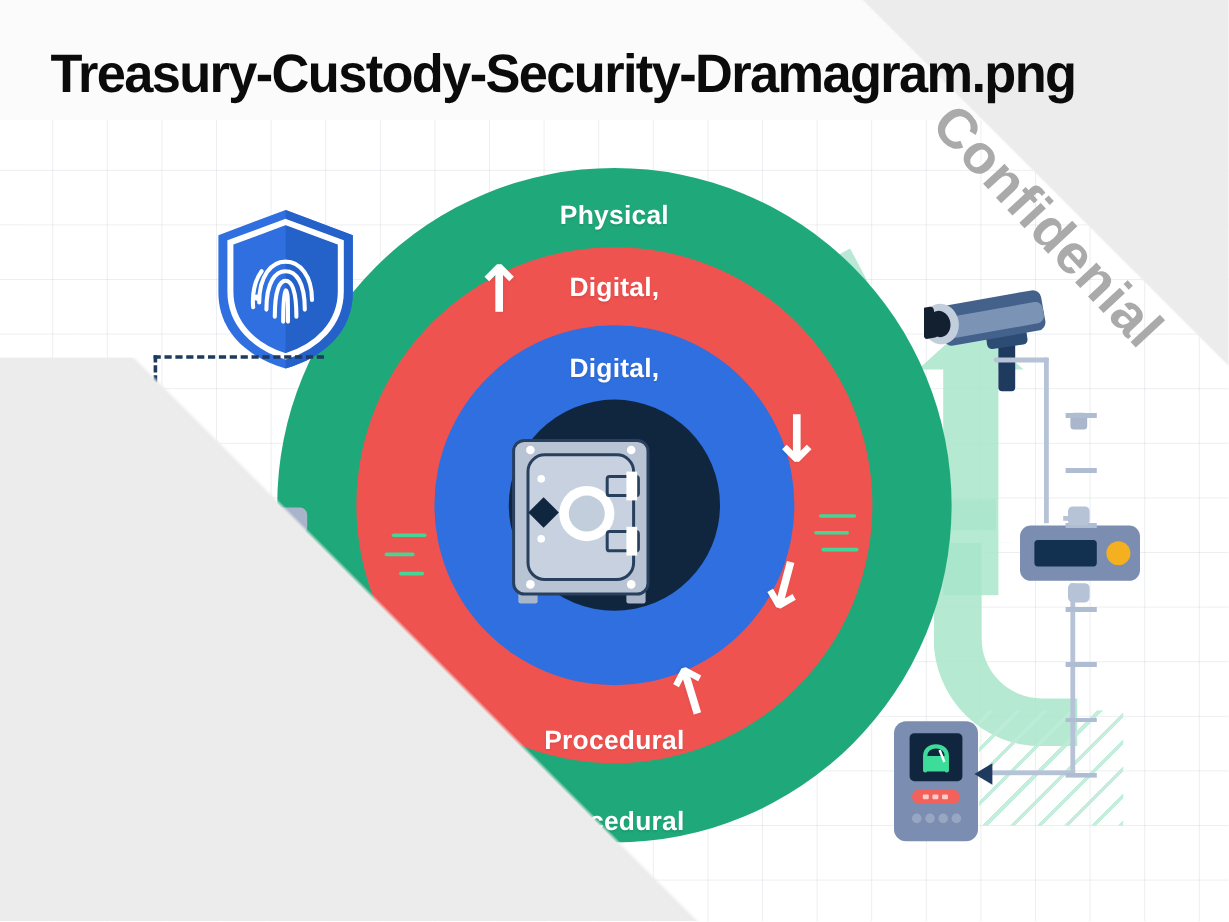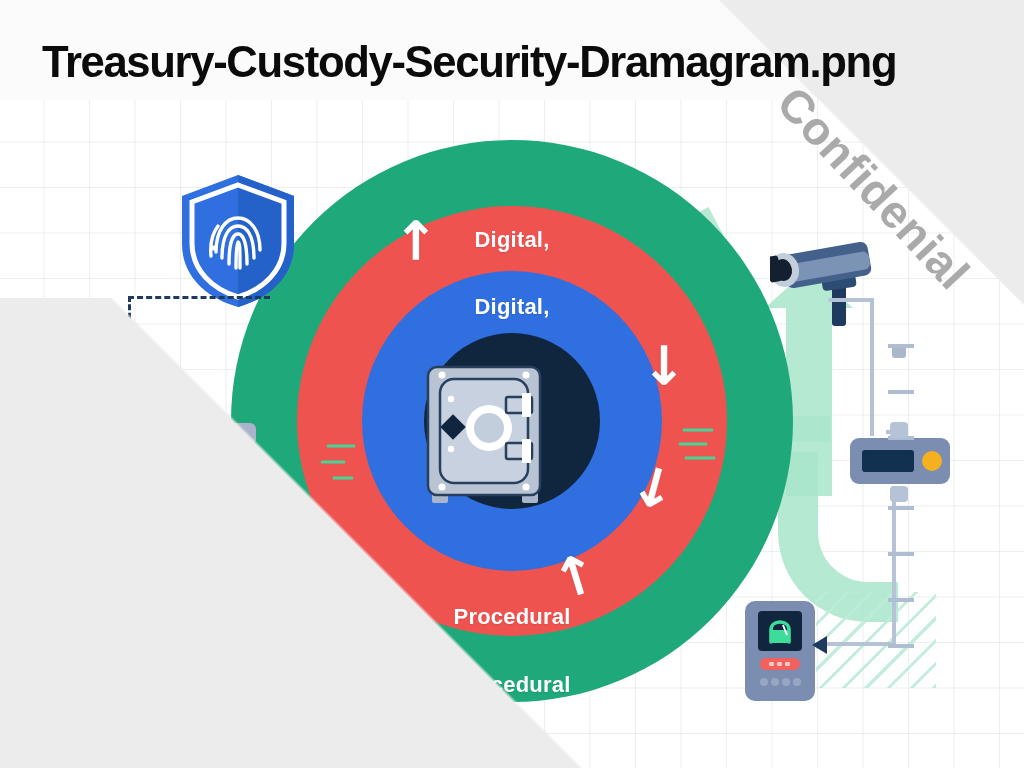--- a/index.html
+++ b/index.html
@@ -202,20 +202,21 @@
     <g stroke="#3ddc9a" stroke-width="3" stroke-linecap="round" opacity="0.95">
       <line x1="8" y1="46" x2="34" y2="46"></line>
       <line x1="2" y1="62" x2="24" y2="62"></line>
       <line x1="14" y1="78" x2="32" y2="78"></line>
       <line x1="364" y1="30" x2="392" y2="30"></line>
       <line x1="360" y1="44" x2="386" y2="44"></line>
       <line x1="366" y1="58" x2="394" y2="58"></line>
     </g>
   </svg>
 
+  <div class="ring-label lbl-physical">Physical</div>
   <div class="ring-label lbl-digital1">Digital,</div>
   <div class="ring-label lbl-digital2">Digital,</div>
   <div class="ring-label lbl-proc1">Procedural</div>
   <div class="ring-label lbl-proc2">Procedural</div>
 
   <div class="arw arw-1">↗</div>
   <div class="arw arw-2">↘</div>
   <div class="arw arw-3">↘</div>
   <div class="arw arw-4">↙</div>
 

